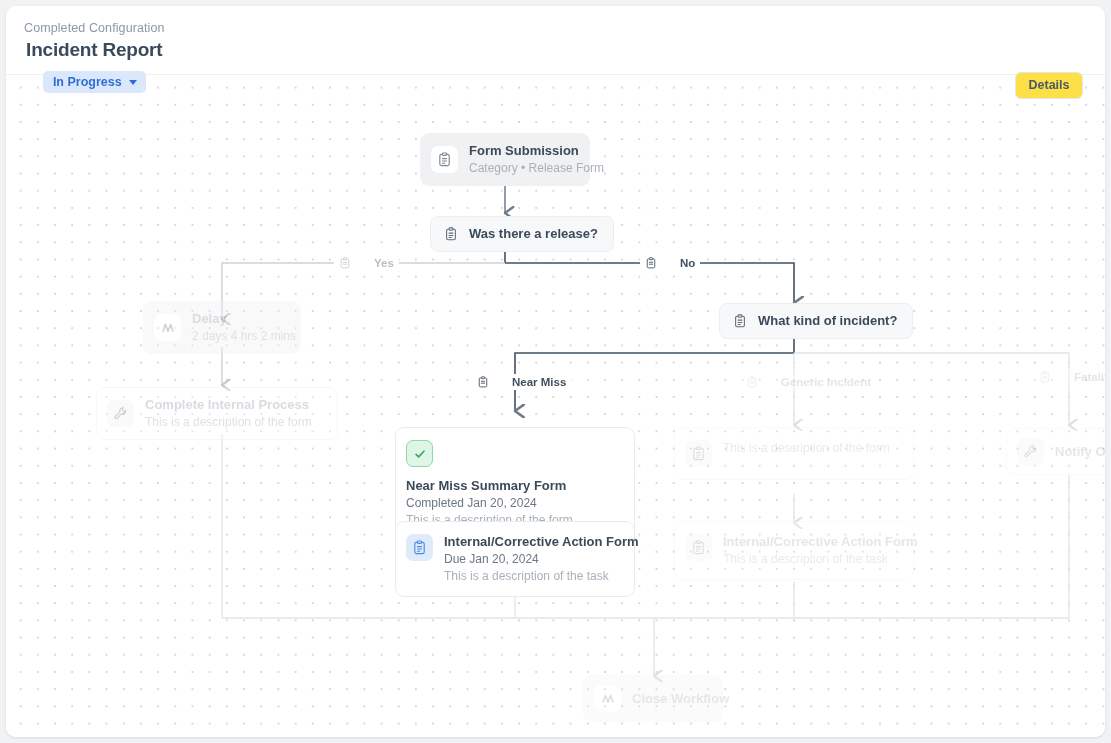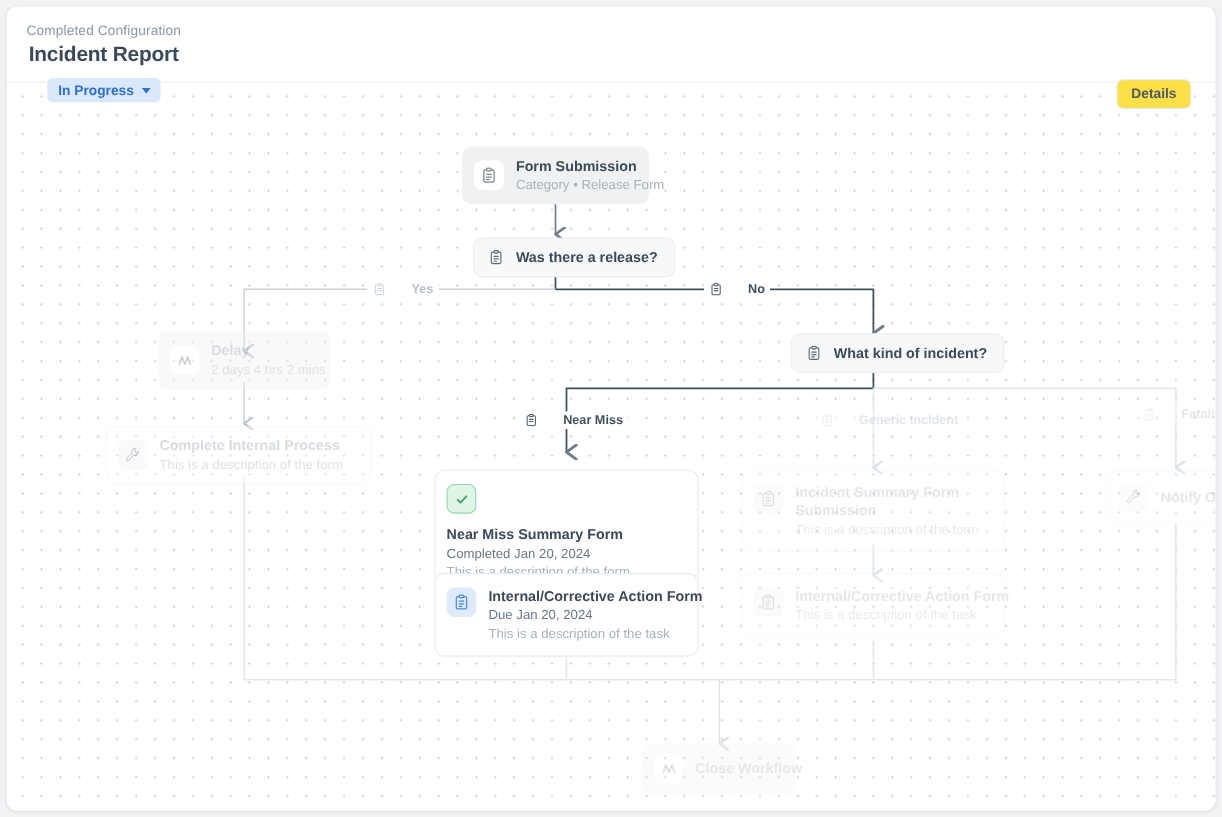--- a/index.html
+++ b/index.html
@@ -424,21 +424,20 @@
 
     <div class="node card faded-strong" style="left:668px; top:352px; width:240px; align-items:flex-start; padding-top:12px; padding-bottom:12px;">
       <span class="node-icon tint-grey">
         <svg class="ic" width="15" height="15" viewBox="0 0 16 16" fill="none" stroke="#7b8794" stroke-width="1.2">
           <rect x="3" y="2.5" width="10" height="12" rx="1.6"></rect>
           <rect x="5.8" y="1" width="4.4" height="2.6" rx=".9" fill="#f2f3f5"></rect>
           <path d="M5.8 7h4.4M5.8 9.6h4.4M5.8 12h2.6" stroke-linecap="round"></path>
         </svg>
       </span>
       <span class="node-text">
-        <span class="node-title wrap dim-title" style="max-width:166px;">Incident Summary Form Submission</span>
         <span class="node-desc">This is a description of the form</span>
       </span>
     </div>
 
     <div class="node card faded-strong" style="left:668px; top:446px; width:240px; align-items:flex-start; padding-top:12px; padding-bottom:12px;">
       <span class="node-icon tint-grey">
         <svg class="ic" width="15" height="15" viewBox="0 0 16 16" fill="none" stroke="#7b8794" stroke-width="1.2">
           <rect x="3" y="2.5" width="10" height="12" rx="1.6"></rect>
           <rect x="5.8" y="1" width="4.4" height="2.6" rx=".9" fill="#f2f3f5"></rect>
           <path d="M5.8 7h4.4M5.8 9.6h4.4M5.8 12h2.6" stroke-linecap="round"></path>

